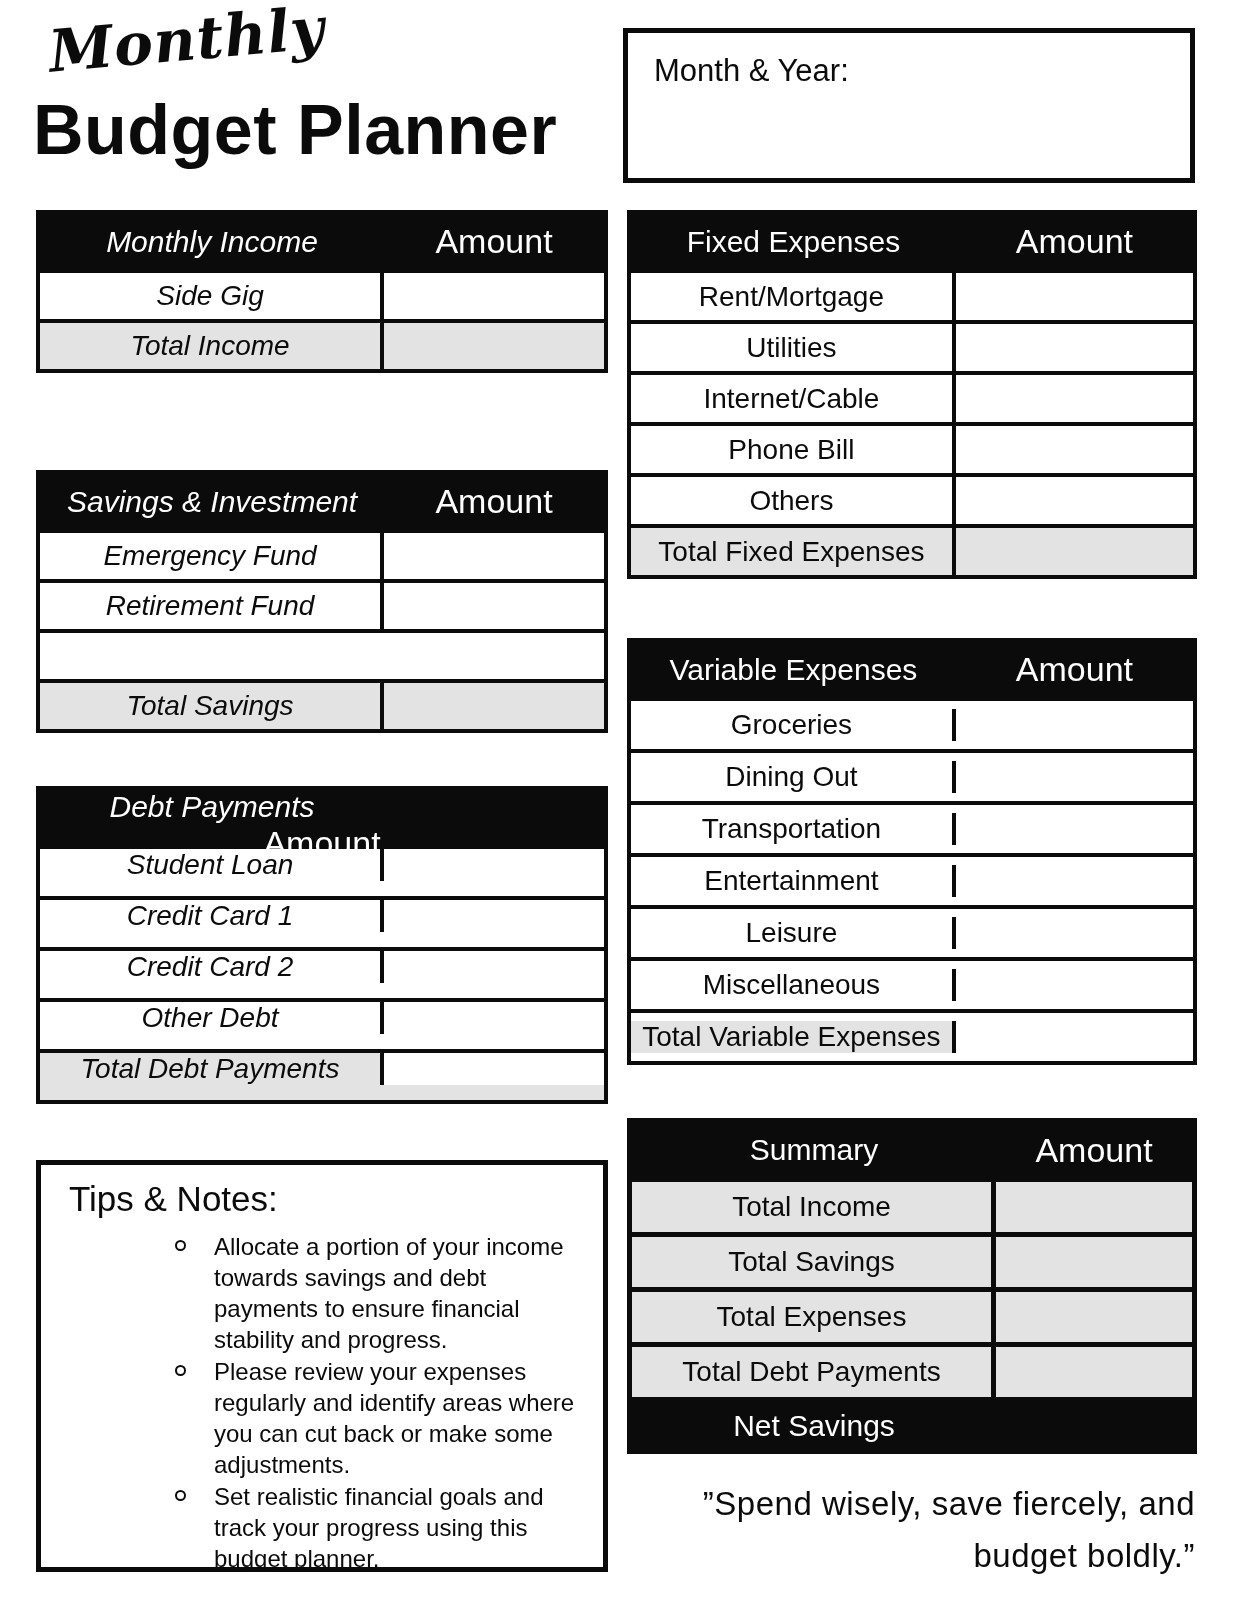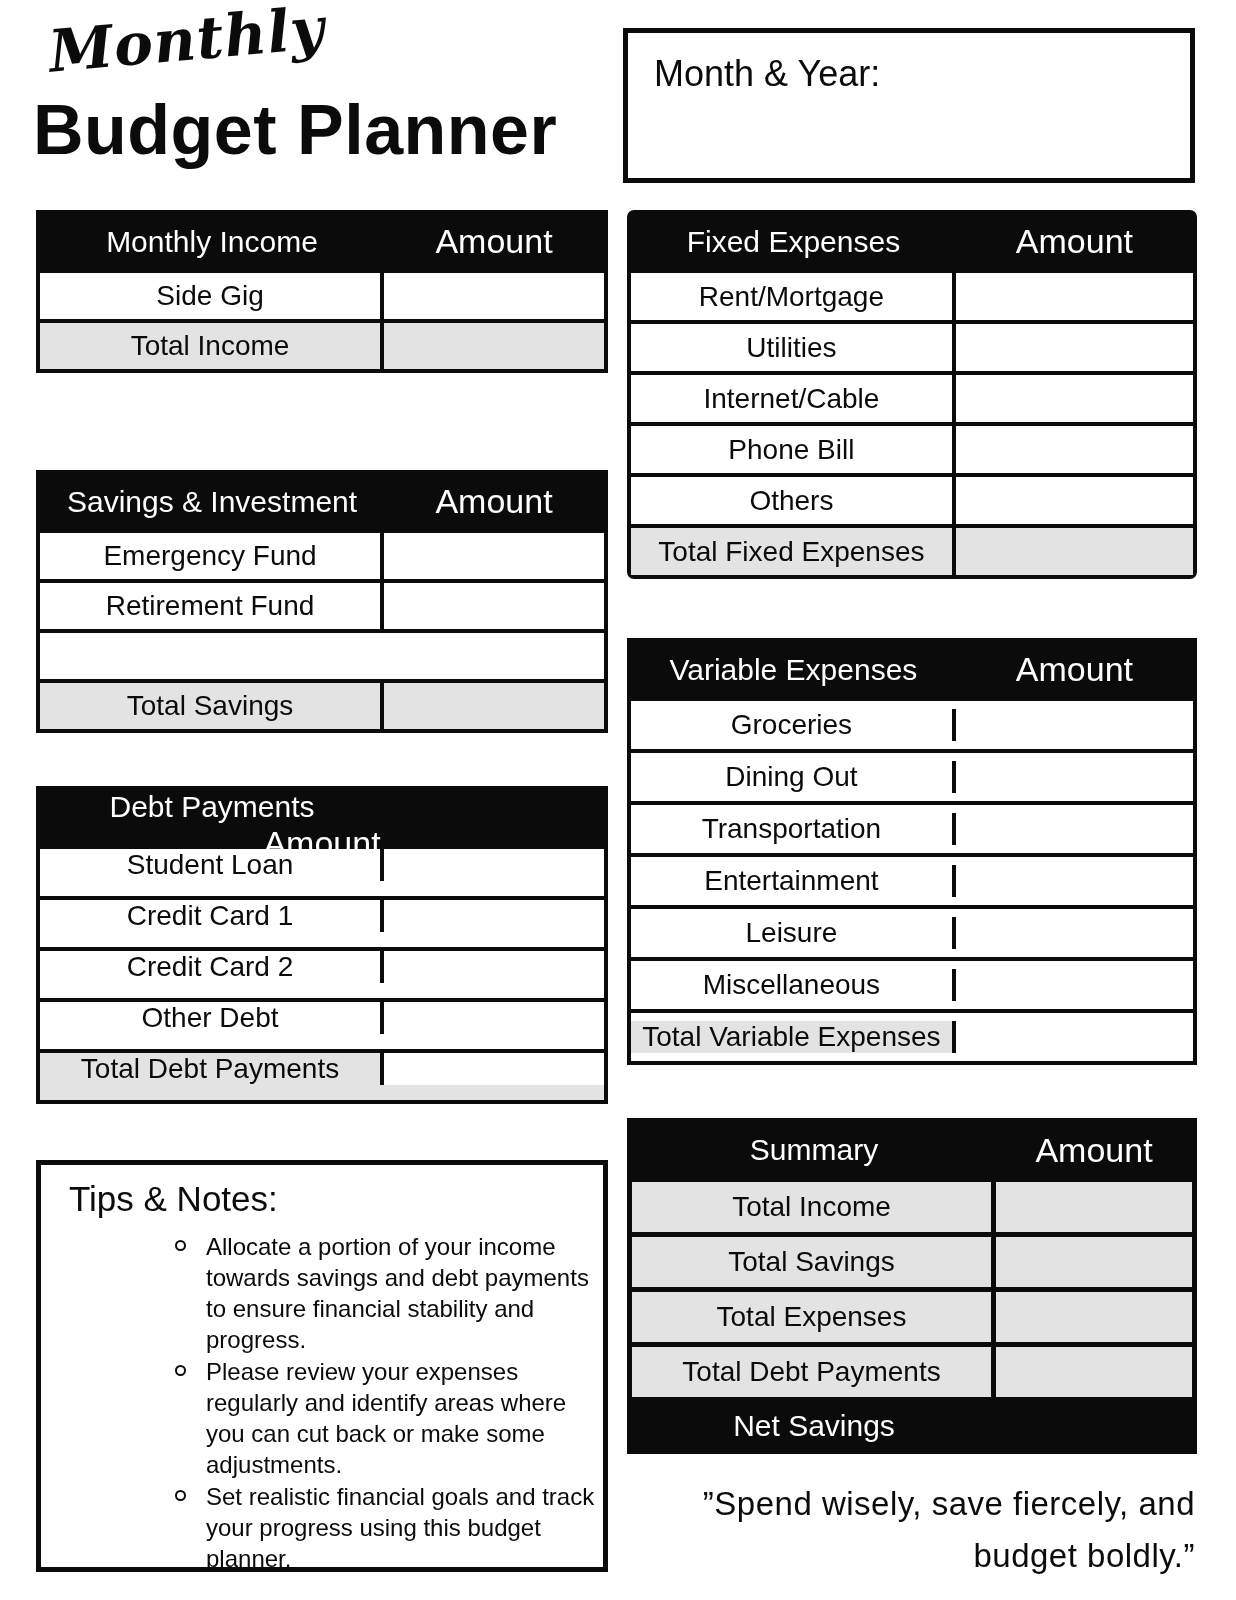--- a/index.html
+++ b/index.html
@@ -19,36 +19,36 @@
   .title-main{
     position:absolute;left:33px;top:90px;margin:0;
     font-size:70px;font-weight:700;letter-spacing:0.5px;white-space:nowrap;
   }
   
   .monthyear{
     position:absolute;left:623px;top:28px;width:572px;height:155px;
     border:5px solid var(--ink,#0b0b0b);background:#fff;
   }
   .monthyear .my-label{
-    display:block;margin:20px 0 0 26px;font-size:36px;
+    display:block;margin:20px 0 0 26px;font-size:31px;
   }
   .monthyear .my-fill{position:absolute;left:10px;right:10px;top:60px;bottom:8px;}
   
   .tbl{
     position:absolute;width:572px;border:4px solid var(--ink,#0b0b0b);
     background:#fff;
   }
   .t-right{width:570px;}
   .trow{display:flex;border-top:4px solid var(--ink,#0b0b0b);height:50px;}
   .thead{border-top:none;background:var(--ink,#0b0b0b);color:#fff;height:55px;}
   .cell{display:flex;align-items:center;justify-content:center;flex:1;}
   .cell.lbl{flex:none;border-right:4px solid var(--ink,#0b0b0b);font-size:28px;}
   .thead .cell.lbl{border-right:none;font-size:30px;}
   .cell.amt{font-size:34px;}
-  .t-left .cell.lbl{width:61%;}
+  .t-left .cell.lbl{width:61%;font-style:italic;}
   .t-right .cell.lbl{width:57.8%;}
   .t-debt .trow{height:51px;flex-direction:column;}
   .t-fix .trow{height:51px;}
   .t-var .trow{height:52px;align-items:center;}
   .t-debt .thead,.t-fix .thead,.t-var .thead{height:55px;}
   .total .cell{background:var(--shade,#e3e3e3);}
   
   .t-sum{width:570px;border-width:5px;background:var(--ink,#0b0b0b);}
   .t-sum .trow{border-top-width:5px;height:55px;}
   .t-sum .thead{height:54px;}
@@ -56,21 +56,21 @@
   .t-sum .trow:not(.thead):not(.netrow) .cell{background:var(--shade,#e3e3e3);}
   .t-sum .netrow{background:var(--ink,#0b0b0b);color:#fff;height:52px;}
   .t-sum .netrow .cell.lbl{border-right:none;font-size:30px;}
   
   .tips{
     position:absolute;left:36px;top:1160px;width:572px;height:412px;
     border:5px solid var(--ink,#0b0b0b);background:#fff;
   }
   .tips h2{margin:14px 0 0 28px;font-size:35px;font-weight:400;}
   .tips ul{list-style:none;margin:12px 0 0 0;padding:0 8px 0 134px;}
-  .tips li{display:flex;gap:20px;font-size:24px;line-height:31px;margin:0 0 1px 0;}
+  .tips li{display:flex;gap:28px;font-size:24px;line-height:31px;margin:0 0 1px 0;}
   .bullet{
     flex:none;width:11px;height:11px;border:2.5px solid var(--ink,#0b0b0b);
     border-radius:50%;margin-top:9px;
   }
   
   .quote{
     position:absolute;right:41px;top:1478px;text-align:right;
     font-size:33px;line-height:52px;letter-spacing:0.5px;
   }
 </style>
@@ -142,21 +142,21 @@
       <div class="trow">
         <div class="cell lbl">Other Debt</div>
         <div class="cell amt blank"></div>
       </div>
       <div class="trow total">
         <div class="cell lbl">Total Debt Payments</div>
         <div class="cell amt blank"></div>
       </div>
     </div>
 
-  <div class="tbl t-right t-fix" style="left:627px;top:210px;border-radius:7px;">
+  <div class="tbl t-right t-fix" style="left:627px;top:210px;">
       <div class="trow thead">
         <div class="cell lbl">Fixed Expenses</div>
         <div class="cell amt">Amount</div>
       </div>
       <div class="trow">
         <div class="cell lbl">Rent/Mortgage</div>
         <div class="cell amt blank"></div>
       </div>
       <div class="trow">
         <div class="cell lbl">Utilities</div>

